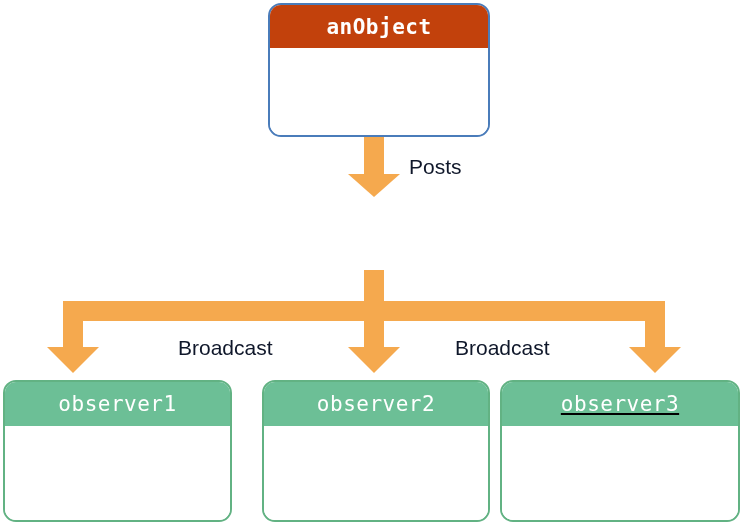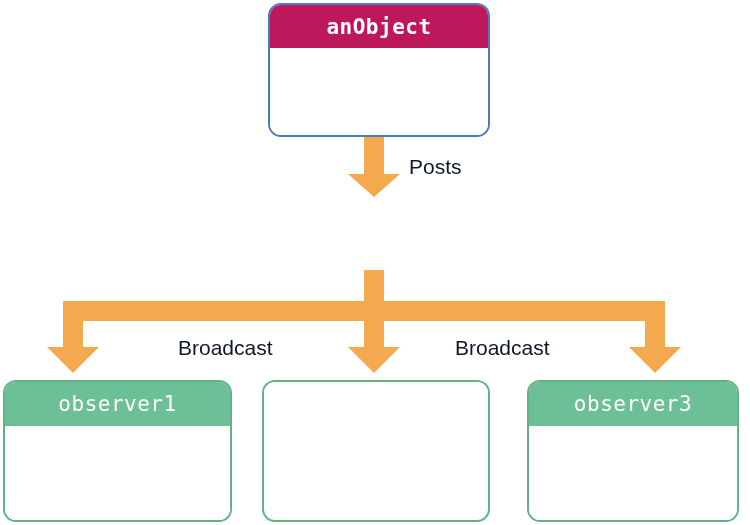--- a/index.html
+++ b/index.html
@@ -42,41 +42,41 @@
   
   #obj-anobject {
     left: 268px;
     top: 3px;
     width: 222px;
     height: 134px;
     border: 2px solid #4a7cba;
   }
   #obj-anobject .hdr {
     height: 43px;
-    background: #be185d;
+    background: #c2410c;
     font-size: 21px;
     font-weight: bold;
   }
   #obj-anobject .body { height: 87px; }
 
   
   .observer {
     height: 142px;
     top: 380px;
     border: 2px solid #62b283;
   }
   .observer .hdr {
     height: 44px;
     background: #6cbf96;
     font-size: 21px;
   }
   .observer .body { height: 94px; }
   #obj-observer1 { left: 3px;   width: 229px; }
   #obj-observer2 { left: 262px; width: 228px; }
-  #obj-observer3 { left: 527px; width: 212px; }
+  #obj-observer3 { left: 500px; width: 240px; text-decoration: underline; }
 
   
   #notification-center {
     position: absolute;
     left: 240px;
     top: 200px;
     width: 268px;
     height: 70px;
     box-sizing: border-box;
     background: #dcdddf;
@@ -147,20 +147,21 @@
   <div class="edge-label" id="label-posts">Posts</div>
   <div class="edge-label" id="label-broadcast-1">Broadcast</div>
   <div class="edge-label" id="label-broadcast-2">Broadcast</div>
 
   <div class="obj-box observer" id="obj-observer1">
     <div class="hdr">observer1</div>
     <div class="body"></div>
   </div>
 
   <div class="obj-box observer" id="obj-observer2">
+    <div class="hdr">observer2</div>
     <div class="body"></div>
   </div>
 
   <div class="obj-box observer" id="obj-observer3">
     <div class="hdr">observer3</div>
     <div class="body"></div>
   </div>
 
 </div>
 

